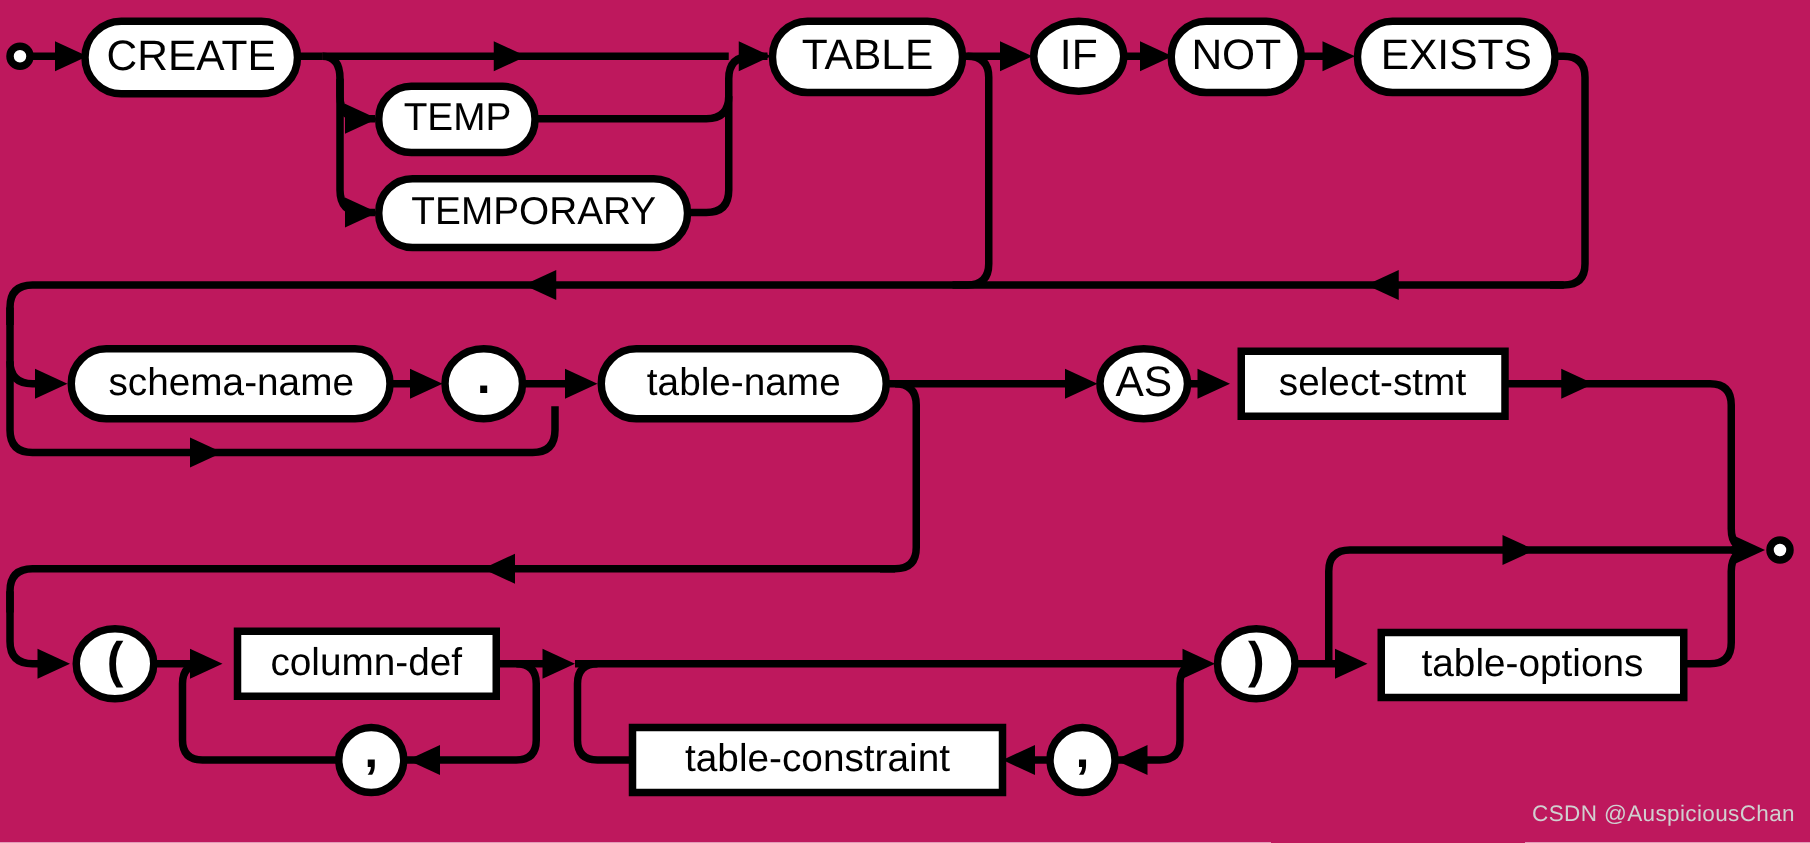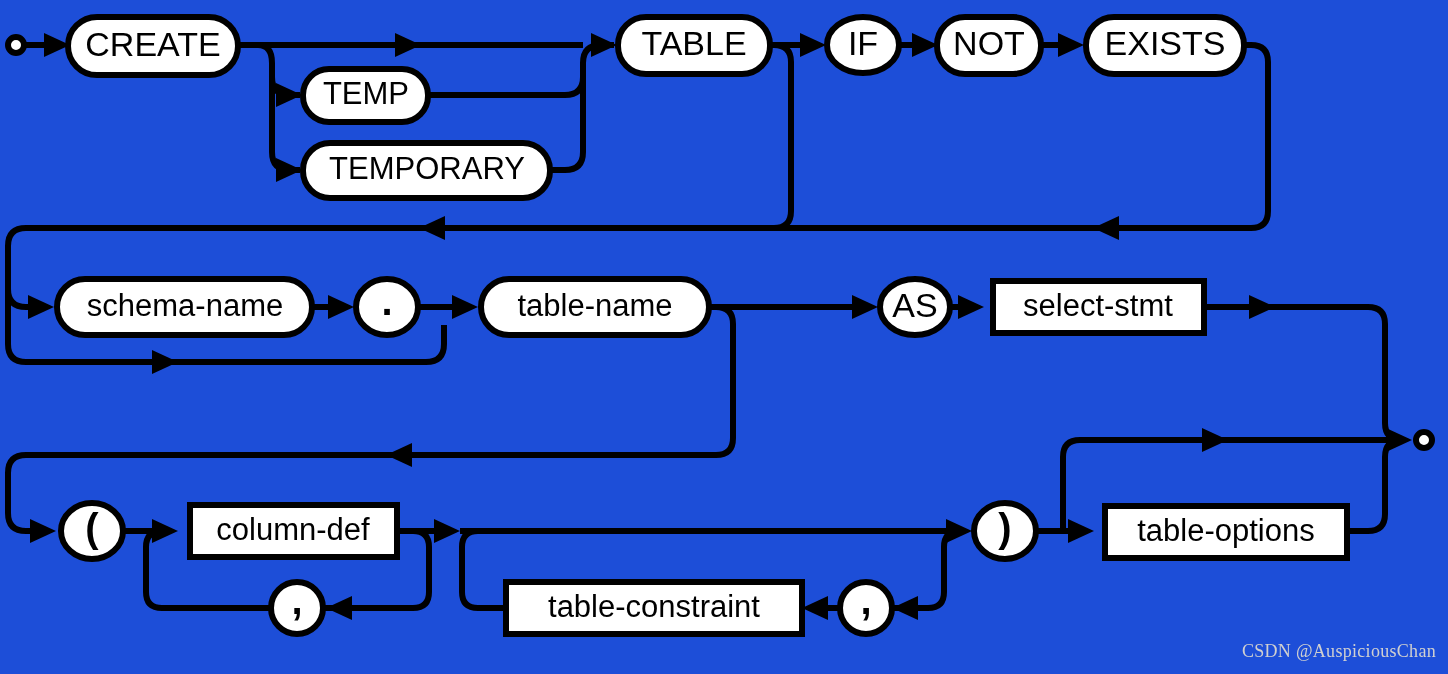--- a/index.html
+++ b/index.html
@@ -4,21 +4,21 @@
 <style>
   html, body {
     margin: 0;
     padding: 0;
     background: #ffffff;
   }
   #diagram-root {
     position: relative;
     width: 1448px;
     height: 674px;
-    background: #1d4ed8;
+    background: #be185d;
     font-family: "Liberation Sans", sans-serif;
     overflow: hidden;
   }
   svg.rr {
     display: block;
     width: 1448px;
     height: 674px;
   }
   .rr-line {
     fill: none;
@@ -52,21 +52,21 @@
     dominant-baseline: middle;
   }
   .rr-label.term-label { font-size: 34px; }
   .rr-label.small-term-label { font-size: 31px; }
   .rr-label.nonterm-label { font-size: 31px; }
   .rr-label.punct-label { font-size: 40px; font-weight: bold; }
   .watermark {
     position: absolute;
     right: 12px;
     bottom: 12px;
-    font-family: Liberation Serif, serif;
+    font-family: Liberation Sans, sans-serif;
     font-size: 18px;
     color: #d0d0d0;
     letter-spacing: 0.3px;
     white-space: nowrap;
     user-select: none;
   }
 </style>
 </head>
 <body>
 

